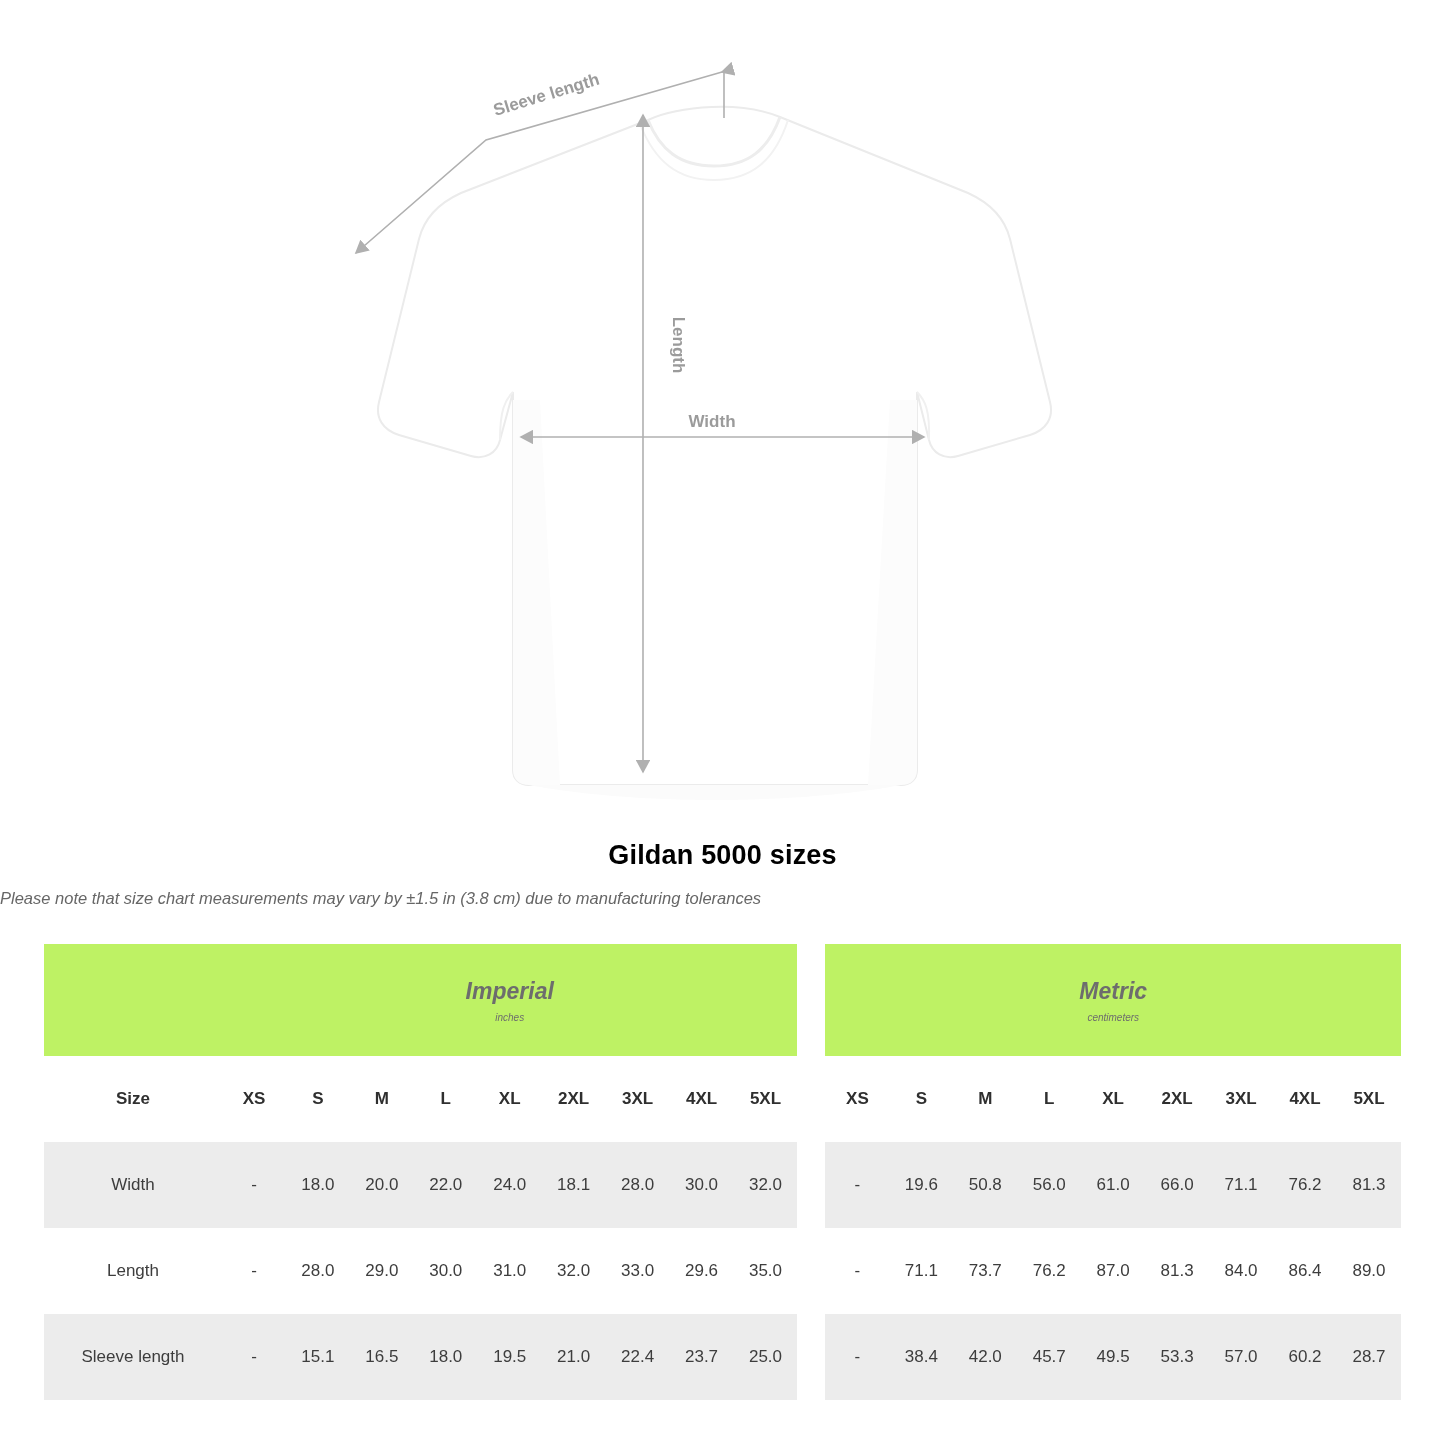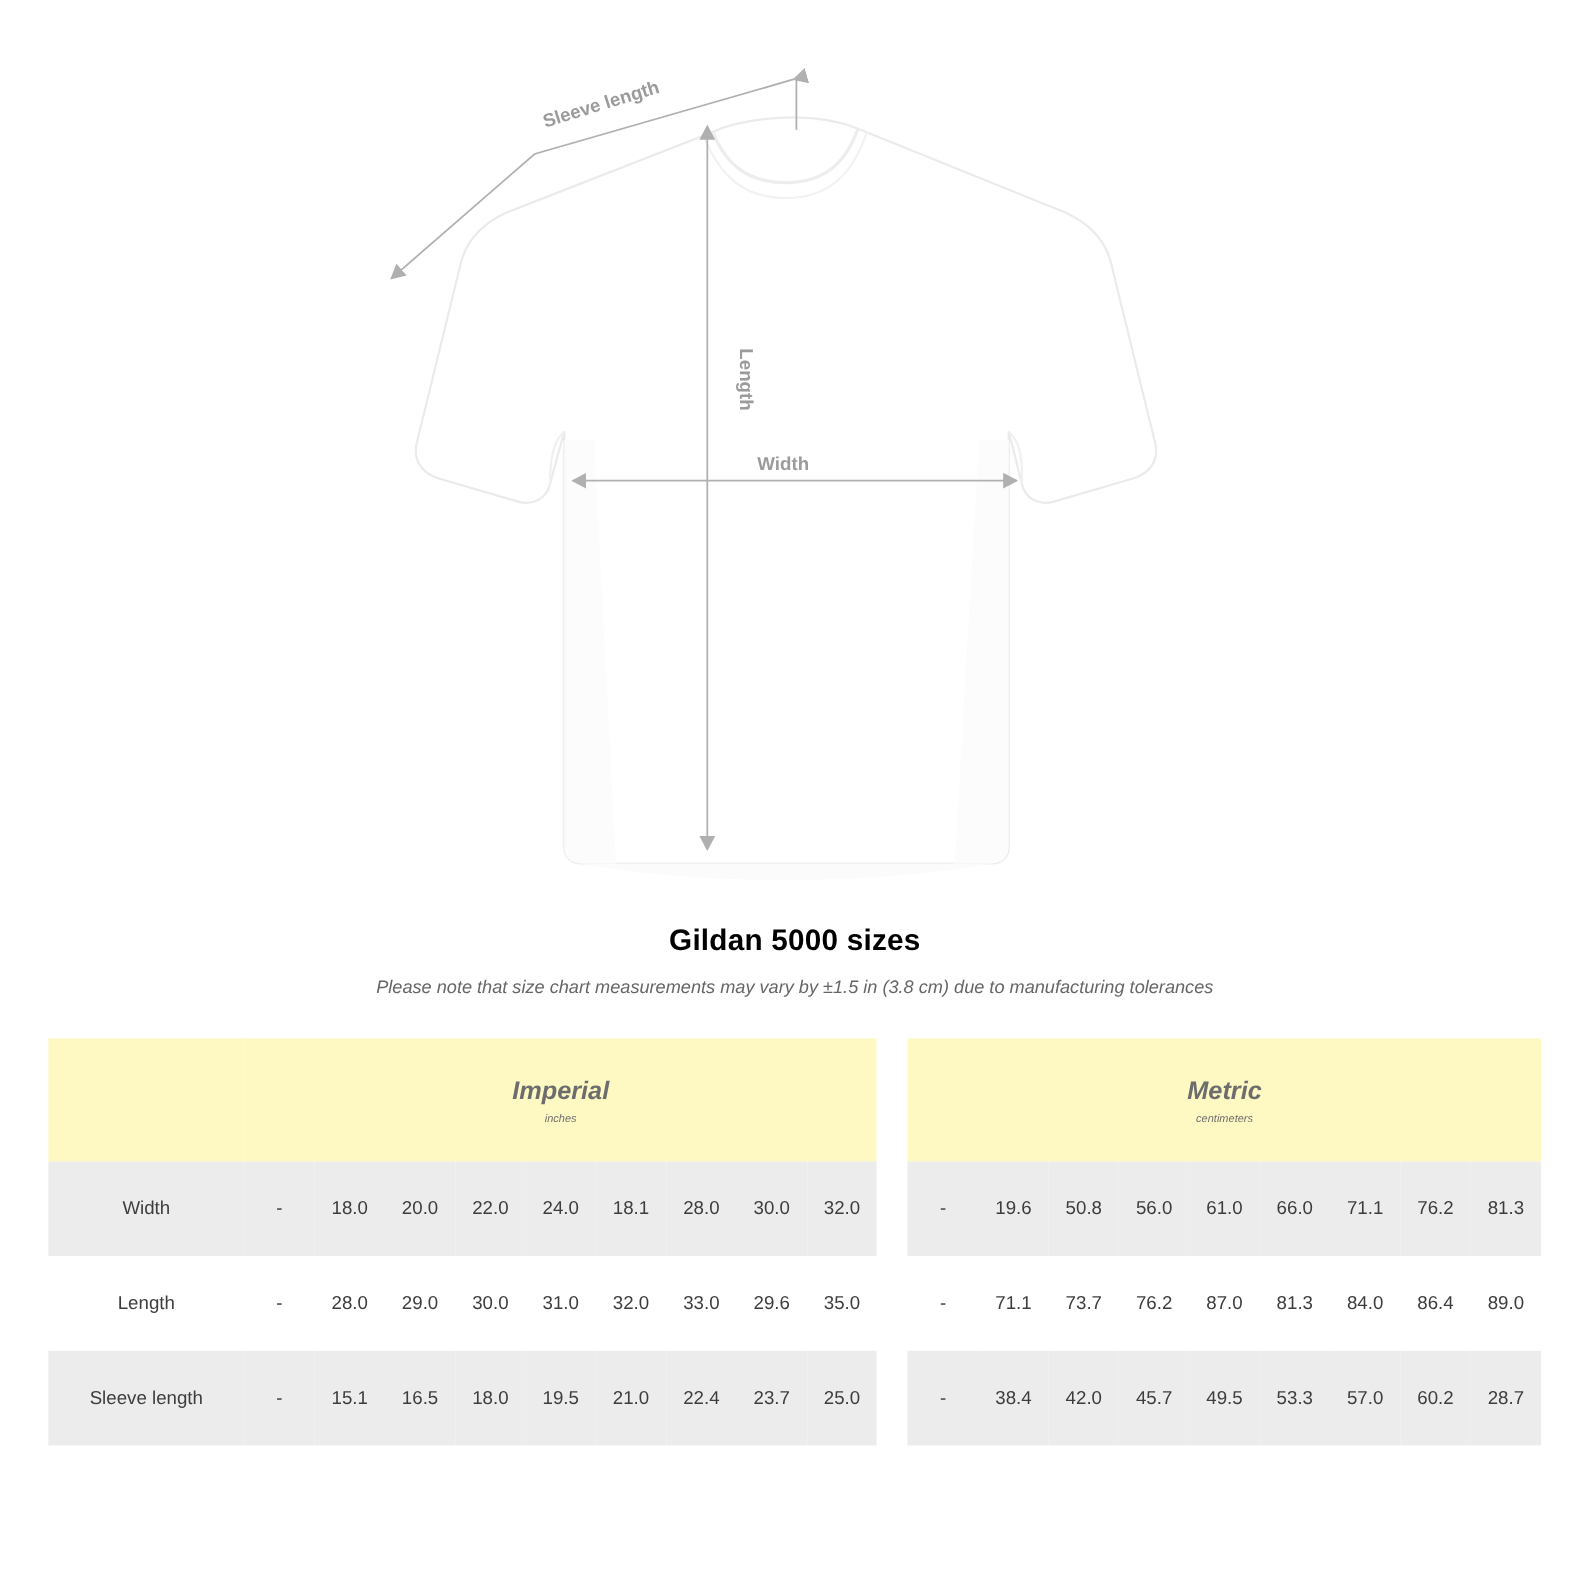--- a/index.html
+++ b/index.html
@@ -34,21 +34,21 @@
   .chart-title {
     text-align: center;
     font-size: 27px;
     font-weight: bold;
     color: #000000;
     margin: 0;
     padding-top: 10px;
     letter-spacing: 0.2px;
   }
   .chart-subtitle {
-    text-align: center;
+    text-align: left;
     font-size: 16.5px;
     font-style: italic;
     color: #666666;
     margin: 0;
     padding-top: 18px;
   }
 
   
   .table-wrap {
     padding: 0 44px;
@@ -62,21 +62,21 @@
   table.size-table td,
   table.size-table th {
     border: 0;
     text-align: center;
     vertical-align: middle;
     font-size: 17px;
     color: #3d3d3d;
     font-weight: normal;
   }
   .unit-head td {
-    background: #fef9c3;
+    background: #bef264;
     height: 112px;
     padding: 0;
   }
   .unit-name {
     font-size: 23px;
     font-style: italic;
     font-weight: bold;
     color: #6d6d6d;
     line-height: 1.25;
   }
@@ -220,20 +220,42 @@
             <div class="unit-name">Imperial</div>
             <div class="unit-sub">inches</div>
           </td>
           <td class="gap-col"></td>
           <td colspan="9">
             <div class="unit-name">Metric</div>
             <div class="unit-sub">centimeters</div>
           </td>
         </tr>
 
+        <tr class="row-head">
+          <td class="rowlabel">Size</td>
+          <td class="sizecell">XS</td>
+          <td class="sizecell">S</td>
+          <td class="sizecell">M</td>
+          <td class="sizecell">L</td>
+          <td class="sizecell">XL</td>
+          <td class="sizecell">2XL</td>
+          <td class="sizecell">3XL</td>
+          <td class="sizecell">4XL</td>
+          <td class="sizecell">5XL</td>
+          <td class="gap-col"></td>
+          <td class="sizecell">XS</td>
+          <td class="sizecell">S</td>
+          <td class="sizecell">M</td>
+          <td class="sizecell">L</td>
+          <td class="sizecell">XL</td>
+          <td class="sizecell">2XL</td>
+          <td class="sizecell">3XL</td>
+          <td class="sizecell">4XL</td>
+          <td class="sizecell">5XL</td>
+        </tr>
 
         <tr class="band band-grey">
           <td class="rowlabel">Width</td>
           <td>-</td>
           <td>18.0</td>
           <td>20.0</td>
           <td>22.0</td>
           <td>24.0</td>
           <td>18.1</td>
           <td>28.0</td>

